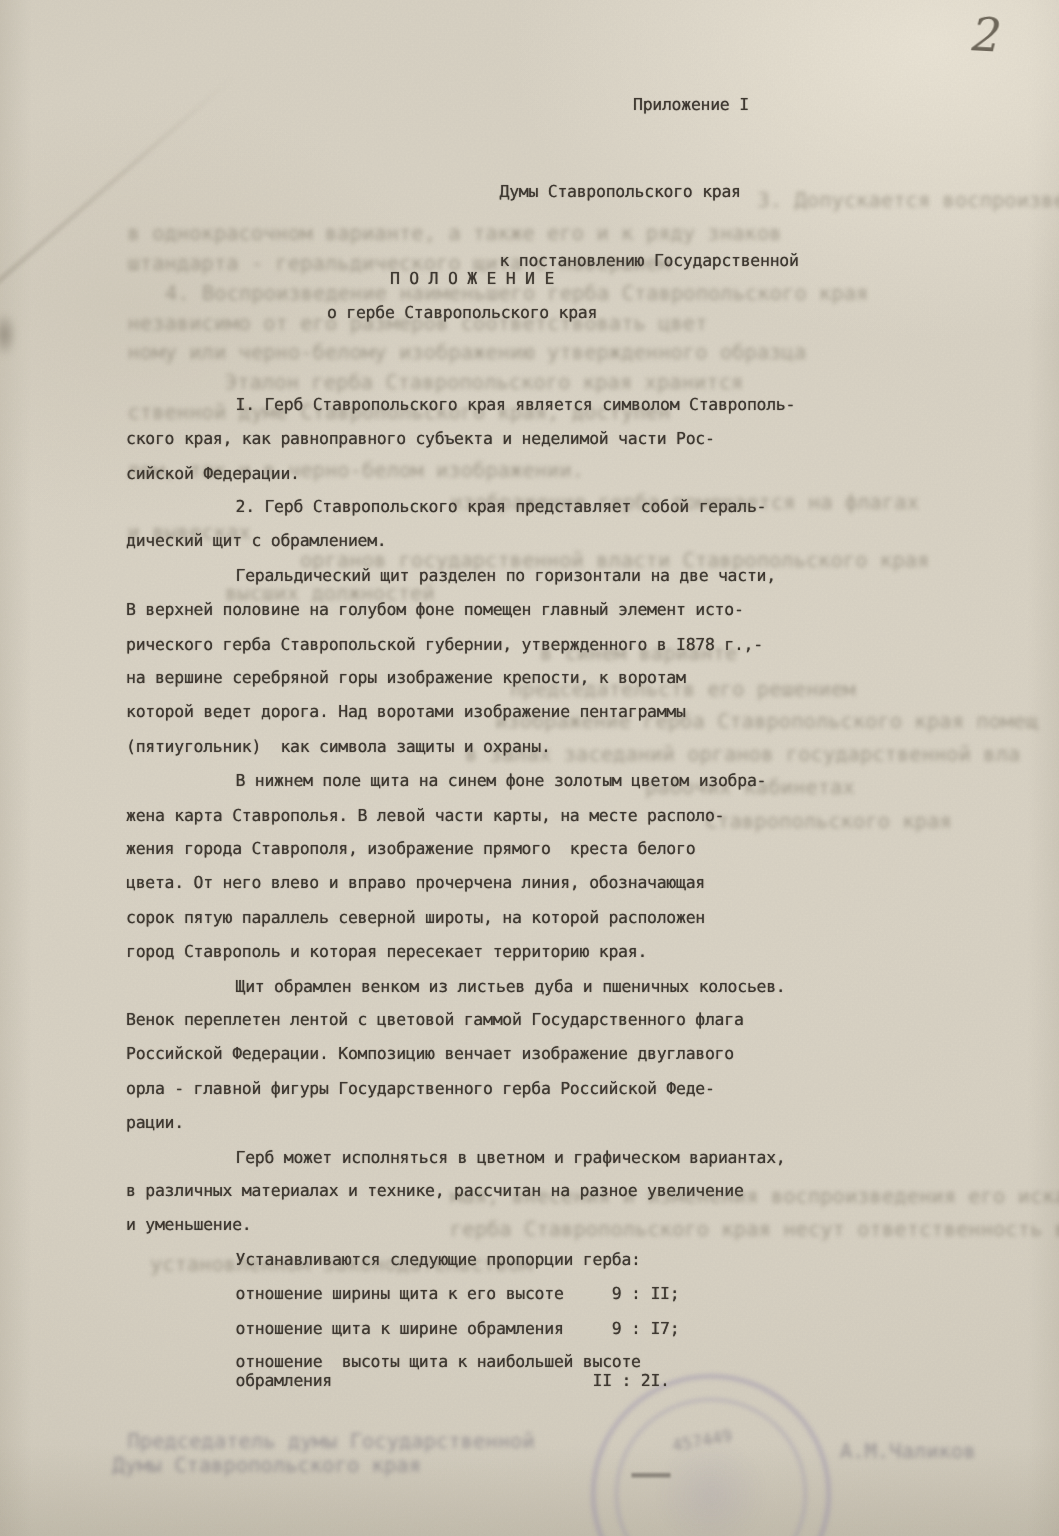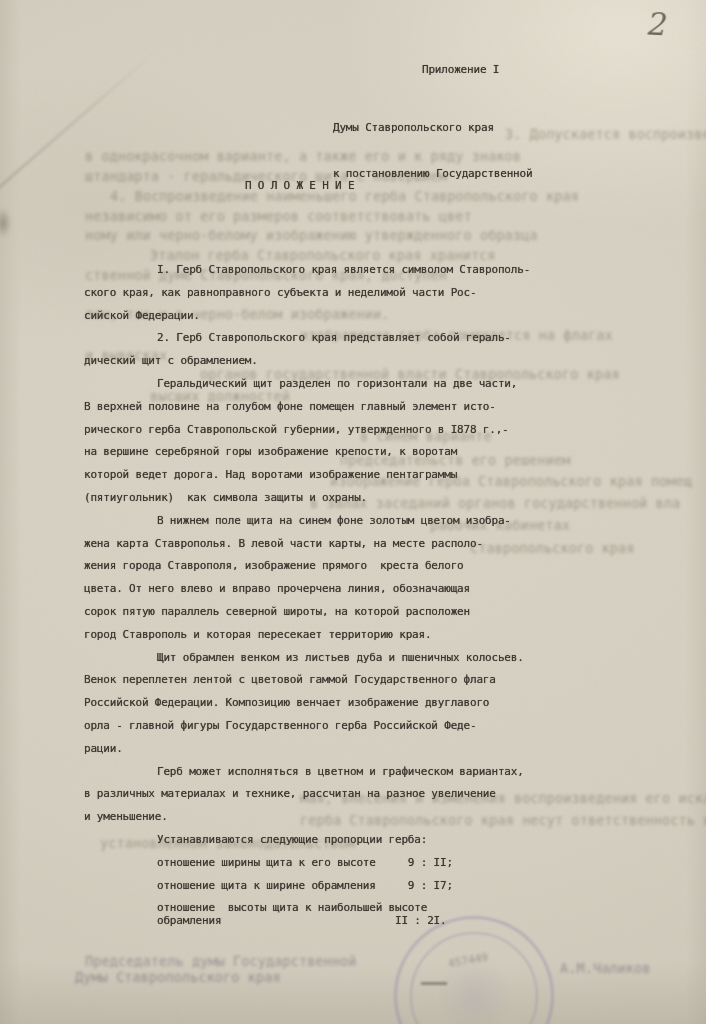--- a/index.html
+++ b/index.html
@@ -25,21 +25,21 @@
     position:absolute;z-index:4;color:#3e3831;font-size:11px;letter-spacing:-0.19px;
     white-space:pre;text-shadow:0 0 0.7px rgba(58,52,44,0.8);filter:blur(0.25px);
   }
   .page-number{
     position:absolute;z-index:4;left:648px;top:6px;
     font-family:"DejaVu Serif","Liberation Serif",serif;font-style:italic;
     font-size:31px;color:#6e675a;transform:rotate(3deg);filter:blur(0.3px);
   }
   .annex{left:422px;top:62px;line-height:16px;}
   .ref-block{left:333px;top:90px;line-height:15.2px;}
-  .title{left:245px;top:178px;line-height:16px;}
+  .title{left:260px;top:178px;line-height:16px;}
   .subtitle{left:218px;top:201px;line-height:16px;}
   .doc-body{left:84px;top:259px;line-height:22.8px;width:600px;}
   .doc-body .line{height:22.8px;}
   .doc-body .line.i1{padding-left:73px;}
   .doc-body .line.tight{margin-top:-9.8px;}
   
   .bleed-layer{position:absolute;inset:0;z-index:2;pointer-events:none;}
   .bleed{
     position:absolute;white-space:pre;font-size:13.5px;letter-spacing:0.1px;
     color:rgba(122,114,98,0.55);filter:blur(1.4px);
@@ -107,16 +107,17 @@
   <div class="page-number">2</div>
 
   <div class="tw annex">Приложение I</div>
 
   <div class="tw ref-block">
     <div>Думы Ставропольского края</div>
     <div>к постановлению Государственной</div>
   </div>
 
   <div class="tw title">П О Л О Ж Е Н И Е</div>
+  <div class="tw subtitle">о гербе Ставропольского края</div>
 
   <div class="tw doc-body"><div class="line i1">I. Герб Ставропольского края является символом Ставрополь-</div><div class="line i0">ского края, как равноправного субъекта и неделимой части Рос-</div><div class="line i0">сийской Федерации.</div><div class="line i1">2. Герб Ставропольского края представляет собой гераль-</div><div class="line i0">дический щит с обрамлением.</div><div class="line i1">Геральдический щит разделен по горизонтали на две части,</div><div class="line i0">В верхней половине на голубом фоне помещен главный элемент исто-</div><div class="line i0">рического герба Ставропольской губернии, утвержденного в I878 г.,-</div><div class="line i0">на вершине серебряной горы изображение крепости, к воротам</div><div class="line i0">которой ведет дорога. Над воротами изображение пентаграммы</div><div class="line i0">(пятиугольник)  как символа защиты и охраны.</div><div class="line i1">В нижнем поле щита на синем фоне золотым цветом изобра-</div><div class="line i0">жена карта Ставрополья. В левой части карты, на месте располо-</div><div class="line i0">жения города Ставрополя, изображение прямого  креста белого</div><div class="line i0">цвета. От него влево и вправо прочерчена линия, обозначающая</div><div class="line i0">сорок пятую параллель северной широты, на которой расположен</div><div class="line i0">город Ставрополь и которая пересекает территорию края.</div><div class="line i1">Щит обрамлен венком из листьев дуба и пшеничных колосьев.</div><div class="line i0">Венок переплетен лентой с цветовой гаммой Государственного флага</div><div class="line i0">Российской Федерации. Композицию венчает изображение двуглавого</div><div class="line i0">орла - главной фигуры Государственного герба Российской Феде-</div><div class="line i0">рации.</div><div class="line i1">Герб может исполняться в цветном и графическом вариантах,</div><div class="line i0">в различных материалах и технике, рассчитан на разное увеличение</div><div class="line i0">и уменьшение.</div><div class="line i1">Устанавливаются следующие пропорции герба:</div><div class="line i1">отношение ширины щита к его высоте     9 : II;</div><div class="line i1">отношение щита к ширине обрамления     9 : I7;</div><div class="line i1">отношение  высоты щита к наибольшей высоте</div><div class="line i1 tight">обрамления                           II : 2I.</div></div>
 
 </div>
 
 </body></html>

